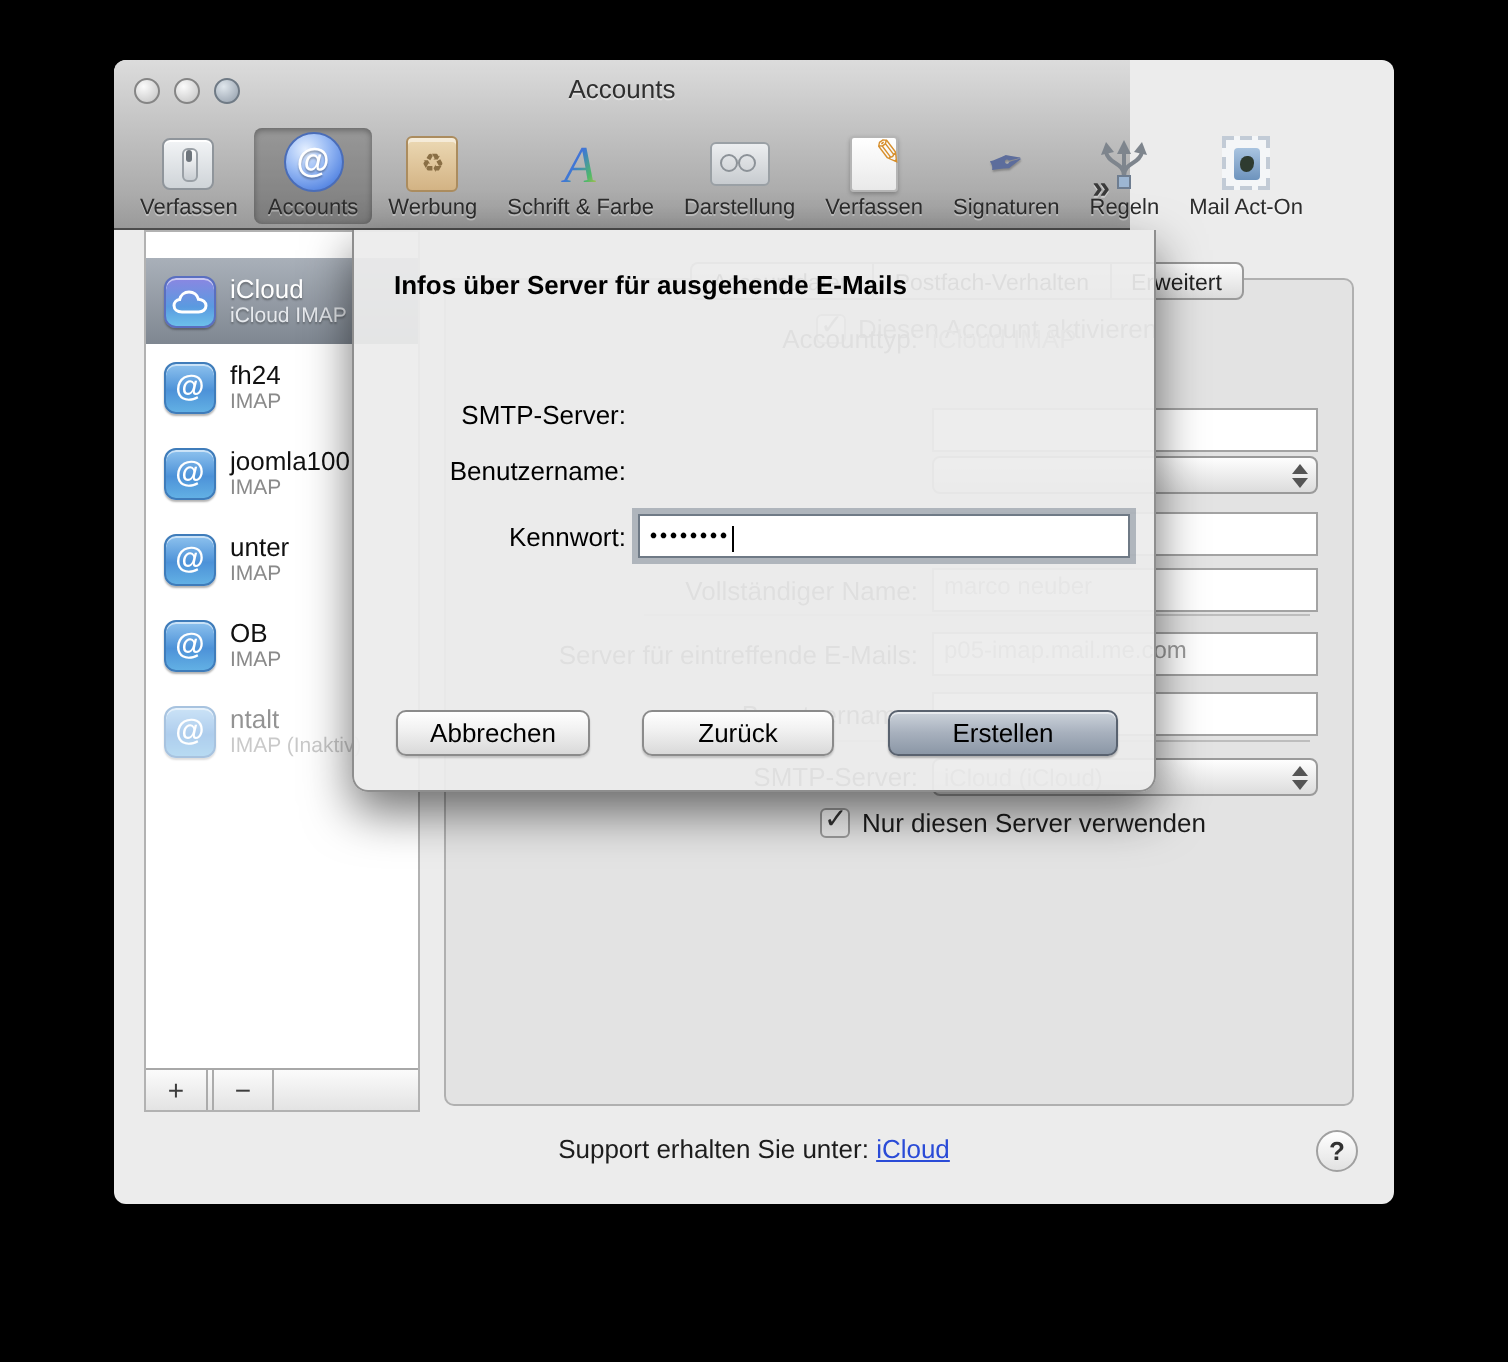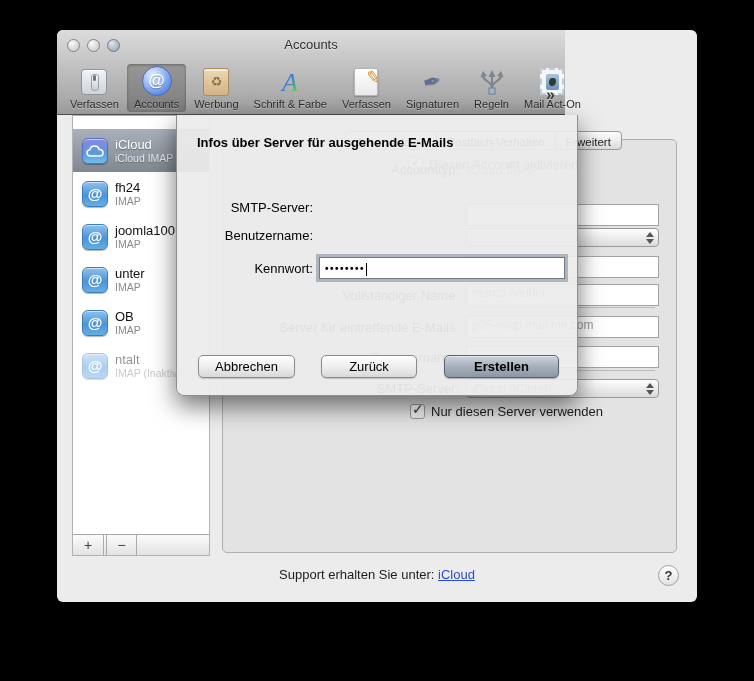--- a/index.html
+++ b/index.html
@@ -125,21 +125,21 @@
   .sheet-field{width:234px;height:18px;background:#fff;border:1px solid #919191;font-size:12.5px;color:#000;
     padding:2px 5px 0;display:flex;align-items:center;}
   .sheet-field.focused{box-shadow:0 0 0 3px rgba(125,136,150,.55);border-color:#6f7a86;}
   .pw-dots{font-size:10px;font-weight:bold;letter-spacing:1.5px;line-height:10px;}
   .caret{display:inline-block;width:1px;height:13px;background:#000;margin-left:1px;}
   .btn{position:absolute;height:23px;border-radius:5px;border:1px solid #8b8b8b;
     background:linear-gradient(#ffffff,#f0f0f0 45%,#d9d9d9);
     font-size:13px;color:#000;display:flex;align-items:center;justify-content:center;
     box-shadow:0 1px 1px rgba(0,0,0,.18);box-sizing:border-box;text-align:right;}
   .btn.default{background:linear-gradient(#ccd3db,#a7b0bd 50%,#8b97a6);border-color:#59626f;
-    box-shadow:inset 0 1px 0 rgba(255,255,255,.55),0 1px 1px rgba(0,0,0,.25);font-weight:bold;}
+    box-shadow:inset 0 1px 0 rgba(255,255,255,.55),0 1px 1px rgba(0,0,0,.25);}
   
   .footer-text{position:absolute;left:0;right:0;top:537px;text-align:center;font-size:13px;color:#1d1d1d;z-index:2;}
   .link{color:#2a4bd7;text-decoration:underline;cursor:pointer;}
   .help-btn{position:absolute;left:601px;top:535px;width:21px;height:21px;border-radius:50%;z-index:2;
     background:linear-gradient(#ffffff,#e2e2e2);border:1px solid #a0a0a0;box-sizing:border-box;
     display:flex;align-items:center;justify-content:center;font-size:13px;font-weight:bold;color:#333;}
 </style>
 </head>
 <body>
 
@@ -325,20 +325,26 @@
               <stop offset="0" stop-color="#7a52d6"></stop>
                   <stop offset="0.45" stop-color="#3f77d6"></stop>
               <stop offset="0.75" stop-color="#4eb86a"></stop>
                   <stop offset="1" stop-color="#e0c23c"></stop>
             </linearGradient>
               </defs>
             <text x="14" y="23" text-anchor="middle" font-size="26" font-style="italic" font-family="Liberation Serif, DejaVu Serif, serif" fill="url(#rain)">A</text>
           </svg>
         </span>
         <span class="tool-label">Schrift &amp; Farbe</span>
+      </div>
+      <div class="tool-item">
+        <span class="tool-icon">
+            <span class="ic-env"></span>
+          </span>
+        <span class="tool-label">Darstellung</span>
       </div>
       <div class="tool-item">
         <span class="tool-icon">
             <span class="ic-note">
               <span class="pencil-glyph">✎</span>
             </span>
           </span>
         <span class="tool-label">Verfassen</span>
       </div>
       <div class="tool-item">

